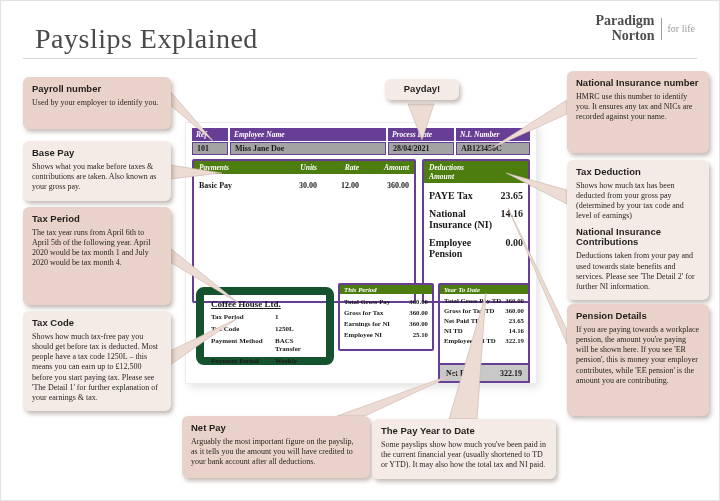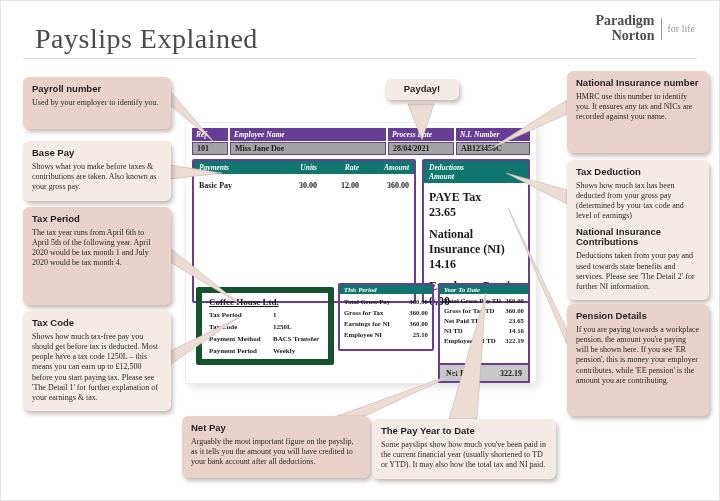--- a/index.html
+++ b/index.html
@@ -37,42 +37,42 @@
   .co-ninumber{left:566px;top:70px;width:142px;min-height:82px;}
   .co-taxdeduction{left:566px;top:159px;width:142px;min-height:128px;}
   .co-pension{left:566px;top:303px;width:142px;min-height:112px;}
   .co-netpay{left:181px;top:415px;width:188px;min-height:62px;}
   .co-payytd{left:371px;top:418px;width:184px;min-height:60px;}
 
   
   .payslip{position:absolute;left:185px;top:122px;width:350px;height:260px;background:#fff;z-index:1;
            box-shadow:0 0 0 1px #ececec,3px 4px 8px rgba(0,0,0,.12);}
   .ps-abs{position:absolute;box-sizing:border-box;}
-  .pur{background:#0f766e;color:#fff;font-style:italic;font-weight:700;}
+  .pur{background:#4d7c0f;color:#fff;font-style:italic;font-weight:700;}
 
   .ps-row-labels{left:6px;top:5px;right:6px;display:flex;gap:2px;}
   .ps-hcell{background:#673d96;color:#fff;font-style:italic;font-weight:700;font-size:7.5px;
             padding:2px 4px;box-sizing:border-box;}
   .ps-row-values{left:6px;top:19px;right:6px;display:flex;gap:2px;}
   .ps-vcell{border:1px solid #673d96;background:#a3a3a3;font-weight:700;font-size:8px;padding:1px 4px;
             box-sizing:border-box;color:#1a1a1a;}
   .w-ref{width:36px;}.w-name{flex:1;}.w-date{width:66px;}.w-ni{width:74px;}
 
   .ps-payments{left:6px;top:36px;width:224px;height:144px;border:2px solid #673d96;border-radius:2px;}
   .grid-pay{display:grid;grid-template-columns:1fr 44px 42px 50px;}
   .box-head{font-size:7.5px;padding:2px 5px;}
   .pay-row{padding:7px 5px;font-weight:700;font-size:8px;color:#1a1a1a;}
   .num{text-align:right;}
 
   .ps-deductions{left:236px;top:36px;width:108px;height:144px;border:2px solid #673d96;border-radius:2px;}
   .flex-between{display:flex;justify-content:space-between;flex-direction:column;}
-  .ded-row{display:flex;justify-content:space-between;padding:0 5px;font-size:12px;font-weight:700;
-           margin-top:7px;color:#1a1a1a;flex-direction:column;}
-
-  .ps-employer{left:10px;top:164px;width:138px;height:78px;border:6px solid #14532d;border-radius:2px;
+  .ded-row{display:flex;justify-content:space-between;padding:0 5px;font-size:10px;font-weight:700;
+           margin-top:7px;color:#1a1a1a;}
+
+  .ps-employer{left:10px;top:164px;width:138px;height:78px;border:8px solid #14532d;border-radius:8px;
                padding:4px 7px;}
   .emp-name{font-size:9px;font-weight:700;text-decoration:underline;margin:0 0 4px;color:#1a1a1a;}
   .emp-row{display:grid;grid-template-columns:64px 1fr;font-size:7px;font-weight:700;margin-top:4px;color:#1a1a1a;}
 
   .ps-period{left:152px;top:160px;width:96px;height:68px;border:2px solid #673d96;border-radius:2px;}
   .mini-head{font-size:6.8px;padding:1px 4px;}
   .mini-row{display:flex;justify-content:space-between;font-size:6.8px;font-weight:700;padding:0 4px;
             margin-top:4px;color:#1a1a1a;}
 
   .ps-ytd{left:252px;top:160px;width:92px;height:84px;border:2px solid #673d96;border-radius:2px;}

